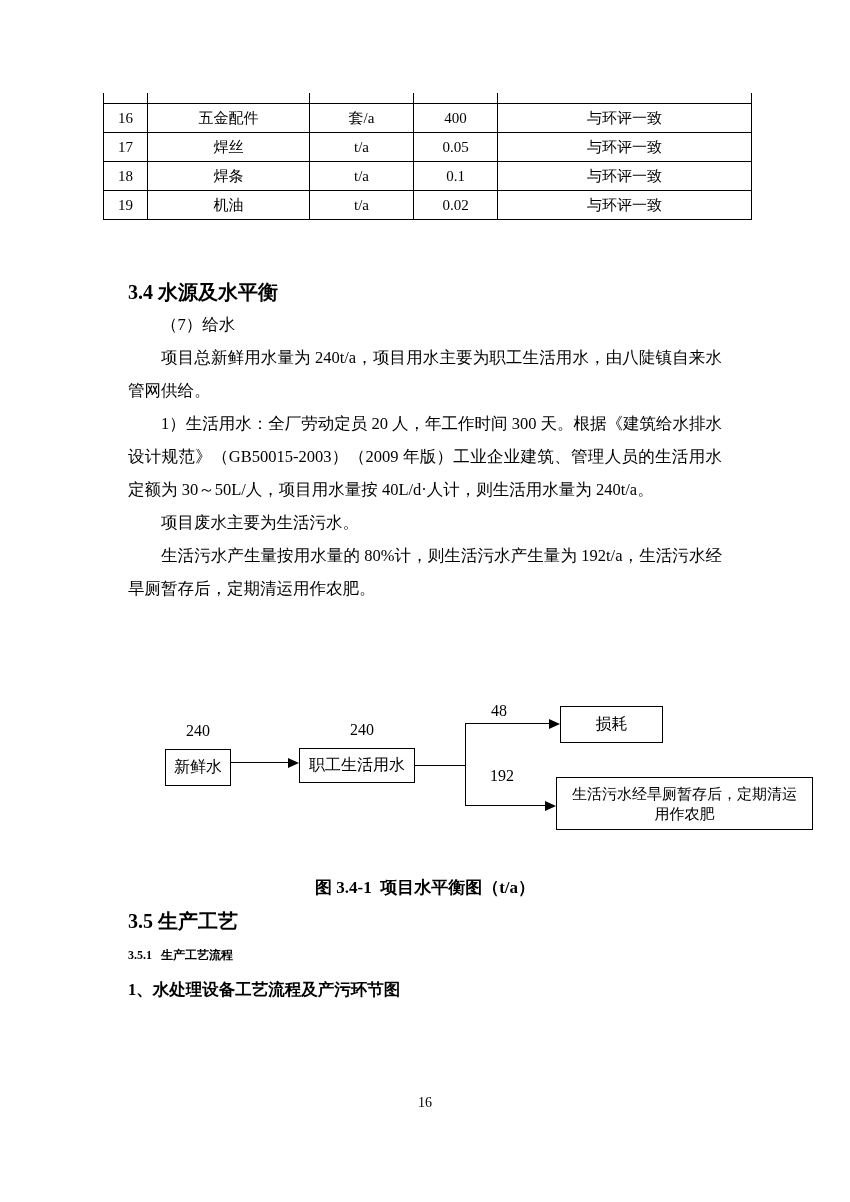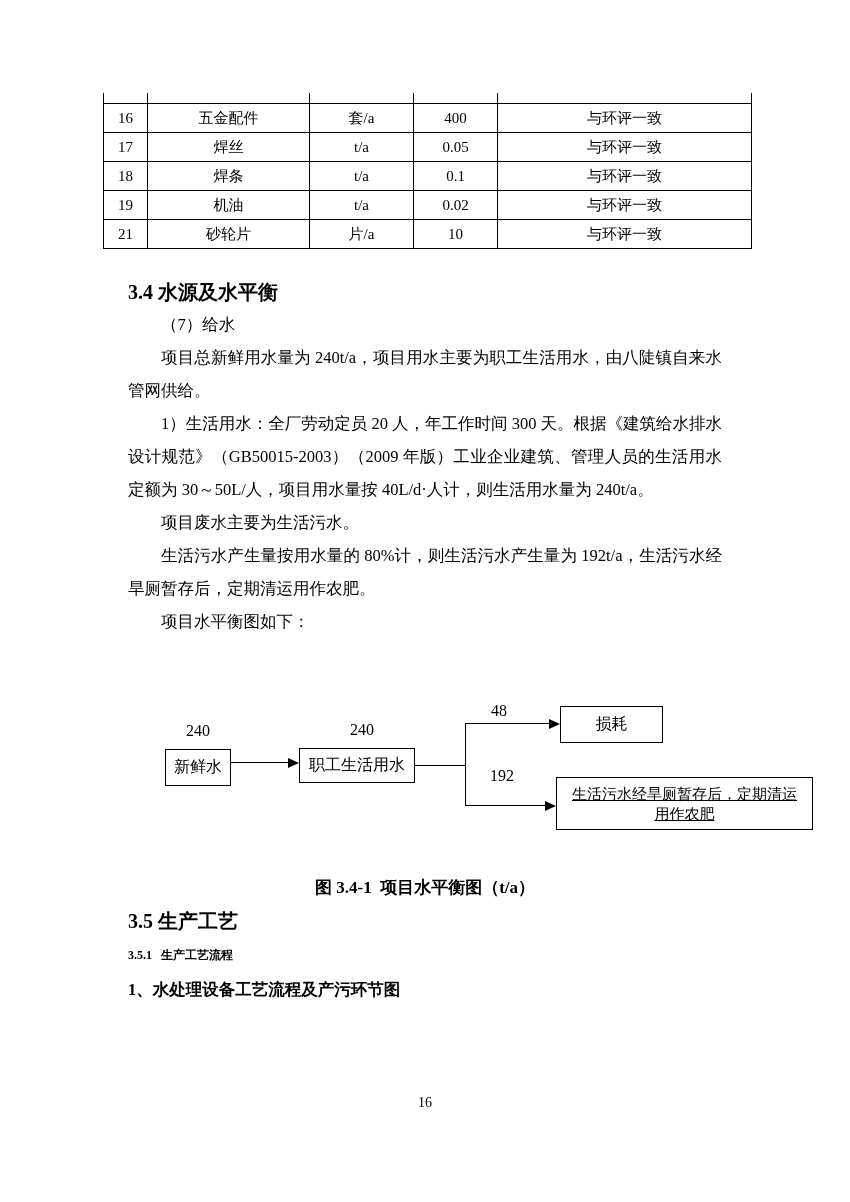--- a/index.html
+++ b/index.html
@@ -108,39 +108,31 @@
           <td>0.1</td>
           <td>与环评一致</td>
         </tr>
         <tr class="row">
           <td>19</td>
           <td>机油</td>
           <td>t/a</td>
           <td>0.02</td>
           <td>与环评一致</td>
         </tr>
-        <tr class="row">
-          <td>21</td>
-          <td>砂轮片</td>
-          <td>片/a</td>
-          <td>10</td>
-          <td>与环评一致</td>
-        </tr>
       </tbody>
     </table>
   </div>
 
   <div class="textcol">
     <div class="h1">3.4 水源及水平衡</div>
     <p>（7）给水</p>
     <p>项目总新鲜用水量为 240t/a，项目用水主要为职工生活用水，由八陡镇自来水管网供给。</p>
     <p>1）生活用水：全厂劳动定员 20 人，年工作时间 300 天。根据《建筑给水排水设计规范》（GB50015-2003）（2009 年版）工业企业建筑、管理人员的生活用水定额为 30～50L/人，项目用水量按 40L/d·人计，则生活用水量为 240t/a。</p>
     <p>项目废水主要为生活污水。</p>
     <p>生活污水产生量按用水量的 80%计，则生活污水产生量为 192t/a，生活污水经旱厕暂存后，定期清运用作农肥。</p>
-    <p>项目水平衡图如下：</p>
   </div>
 
   <div class="diagram">
 
     <span class="dlabel" style="left:186px;top:32px;">240</span>
     <div class="dbox" style="left:165px;top:59px;width:66px;height:37px;">
       <span>新鲜水</span>
     </div>
 
     <div class="hline" style="left:231px;top:72px;width:57px;"></div>
@@ -157,21 +149,21 @@
     <span class="dlabel" style="left:491px;top:12px;">48</span>
     <div class="hline" style="left:465px;top:33px;width:84px;"></div>
     <div class="arrowhead" style="left:549px;top:29px;"></div>
     <div class="dbox" style="left:560px;top:16px;width:103px;height:37px;">
       <span>损耗</span>
     </div>
 
     <span class="dlabel" style="left:490px;top:77px;">192</span>
     <div class="hline" style="left:465px;top:115px;width:80px;"></div>
     <div class="arrowhead" style="left:545px;top:111px;"></div>
-    <div class="dbox small-text" style="left:556px;top:87px;width:257px;height:53px;text-decoration:underline;">
+    <div class="dbox small-text" style="left:556px;top:87px;width:257px;height:53px;">
       <span>生活污水经旱厕暂存后，定期清运
 用作农肥</span>
     </div>
 
   </div>
 
   <div class="caption">图 3.4-1  项目水平衡图（t/a）</div>
   <div class="h-35">3.5 生产工艺</div>
   <div class="h-351">3.5.1   生产工艺流程</div>
   <div class="h-item1">1、水处理设备工艺流程及产污环节图</div>

